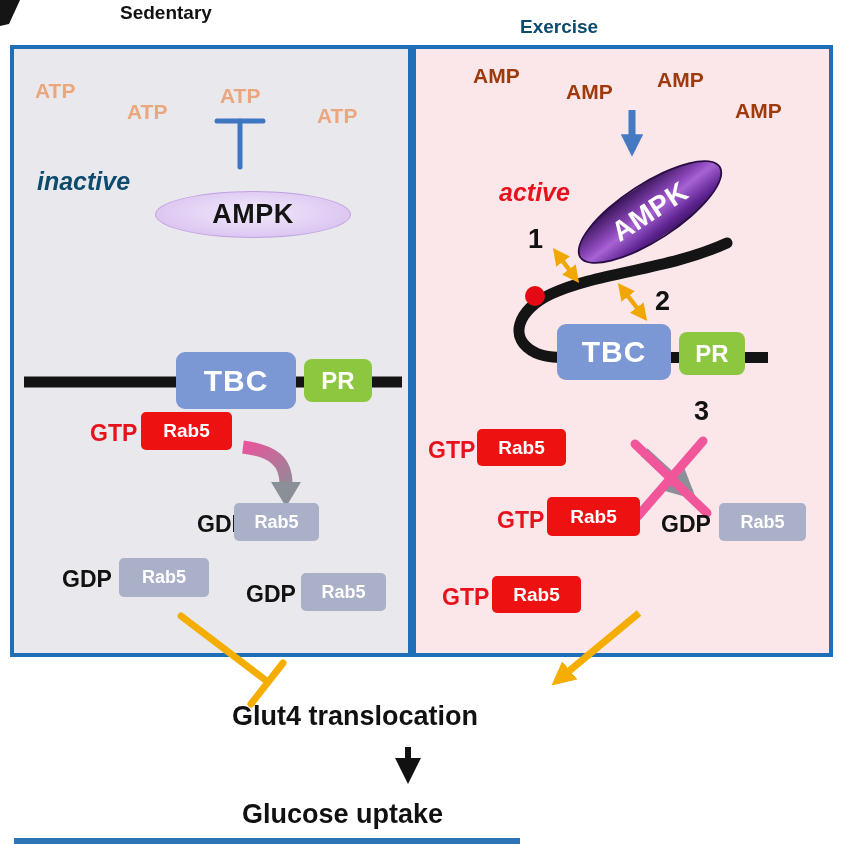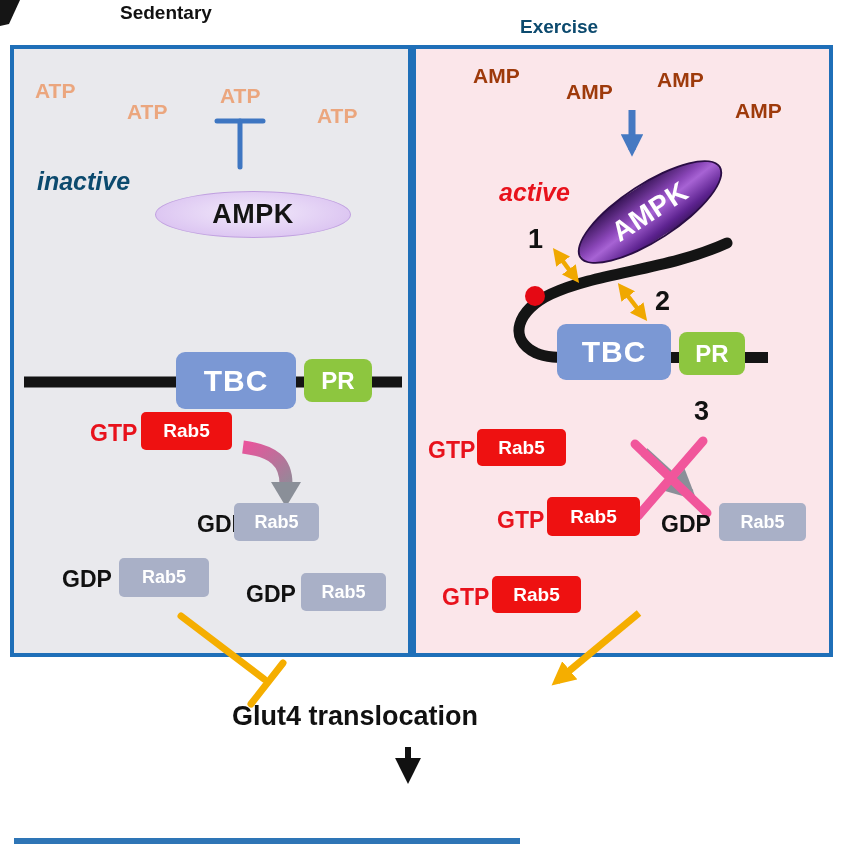--- a/index.html
+++ b/index.html
@@ -150,14 +150,15 @@
   <div class="box rab-red" style="left:477px; top:429px; width:89px; height:37px;">Rab5</div>
   <div class="gtp" style="left:497px; top:507px;">GTP</div>
   <div class="box rab-red" style="left:547px; top:497px; width:93px; height:39px;">Rab5</div>
   <div class="gtp" style="left:442px; top:584px;">GTP</div>
   <div class="box rab-red" style="left:492px; top:576px; width:89px; height:37px;">Rab5</div>
 
   <div class="gdp" style="left:661px; top:511px;">GDP</div>
   <div class="box rab-gray" style="left:719px; top:503px; width:87px; height:38px;">Rab5</div>
 
   <div class="bottom-label" style="left:232px; top:701px; width:360px;">Glut4 translocation</div>
+  <div class="bottom-label" style="left:242px; top:799px; width:340px;">Glucose uptake</div>
 
 </div>
 
 </body></html>

